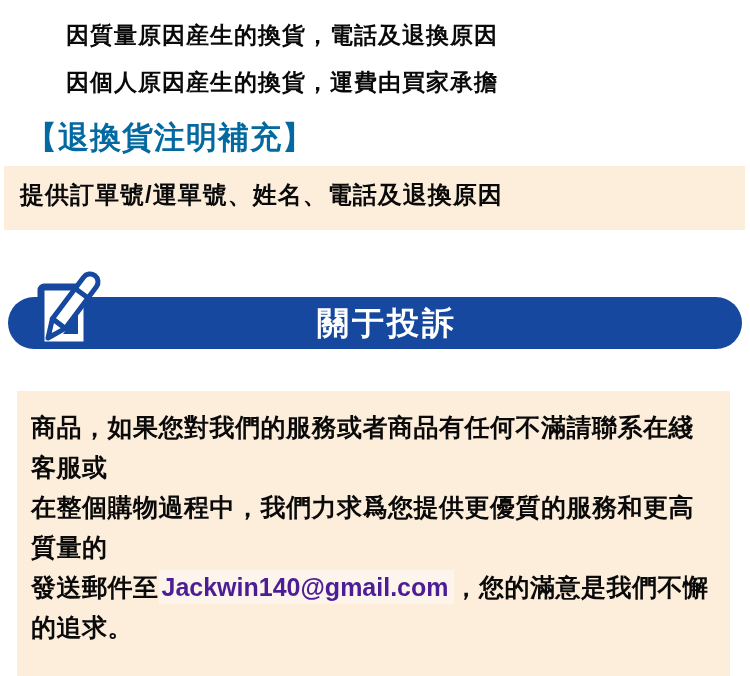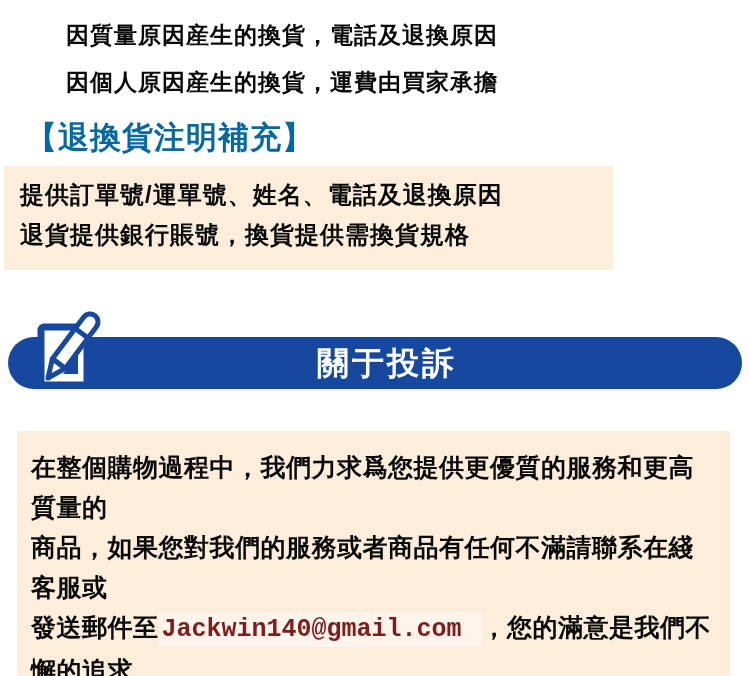--- a/index.html
+++ b/index.html
@@ -29,21 +29,21 @@
     font-weight: bold;
     color: #0369a1;
     letter-spacing: 1px;
   }
   .panel {
     background: #fdeedc;
   }
   .supplement-panel {
     margin-top: 11px;
     margin-left: 4px;
-    width: 609px;
+    width: 741px;
     padding: 9px 16px 15px 16px;
   }
   .supplement-panel p {
     font-size: 24px;
     line-height: 40px;
     font-weight: 600;
     letter-spacing: 1px;
   }
   .complaint-header {
     position: relative;
@@ -85,40 +85,39 @@
     width: 713px;
     padding: 16px 14px 42px 14px;
   }
   .complaint-panel p {
     font-size: 25px;
     line-height: 40px;
     font-weight: 600;
     letter-spacing: 0.5px;
   }
   .email-highlight {
-    color: #7f1d1d;
+    color: #4c1d95;
     font-weight: bold;
-    font-family: Liberation Mono, monospace;
+    font-family: Liberation Sans, sans-serif;
     background: #fdf4eb;
-    padding: 3px 20px 3px 3px;
+    padding: 3px 5px 3px 3px;
     letter-spacing: 0;
   }
 </style>
 </head>
 <body>
 
 <p class="intro-line first">因質量原因産生的換貨，電話及退換原因</p>
 
 <p class="intro-line second">因個人原因産生的換貨，運費由買家承擔</p>
 
 <h2 class="supplement-heading">【退換貨注明補充】</h2>
 
 <div class="panel supplement-panel">
   <p>提供訂單號/運單號、姓名、電話及退換原因</p>
-  <p>退貨提供銀行賬號，換貨提供需換貨規格</p>
 </div>
 
 <div class="complaint-header">
   <div class="banner-bar"></div>
   <div class="banner-title">關于投訴</div>
   <span class="banner-icon">
     <svg viewBox="0 0 68 94" width="68" height="94" xmlns="http://www.w3.org/2000/svg">
 
       <rect x="7" y="23" width="46" height="58" rx="3" fill="#ffffff" stroke="#15489e" stroke-width="7"></rect>
 
@@ -129,16 +128,16 @@
       <line x1="54" y1="34" x2="41.2" y2="24.4" stroke="#15489e" stroke-width="5"></line>
 
       <polygon points="14,74 31.2,64.4 18.4,54.8" fill="#ffffff" stroke="#15489e" stroke-width="5" stroke-linejoin="round"></polygon>
 
       <polygon points="12,76 20,71.5 16.5,67" fill="#15489e"></polygon>
     </svg>
   </span>
 </div>
 
 <div class="panel complaint-panel">
+  <p>商品，如果您對我們的服務或者商品有任何不滿請聯系在綫客服或</p>
   <p>在整個購物過程中，我們力求爲您提供更優質的服務和更高質量的</p>
-  <p>商品，如果您對我們的服務或者商品有任何不滿請聯系在綫客服或</p>
   <p><span>發送郵件至</span><span class="email-highlight">Jackwin140@gmail.com</span><span>，您的滿意是我們不懈的追求。</span></p>
 </div>
 
 </body></html>

